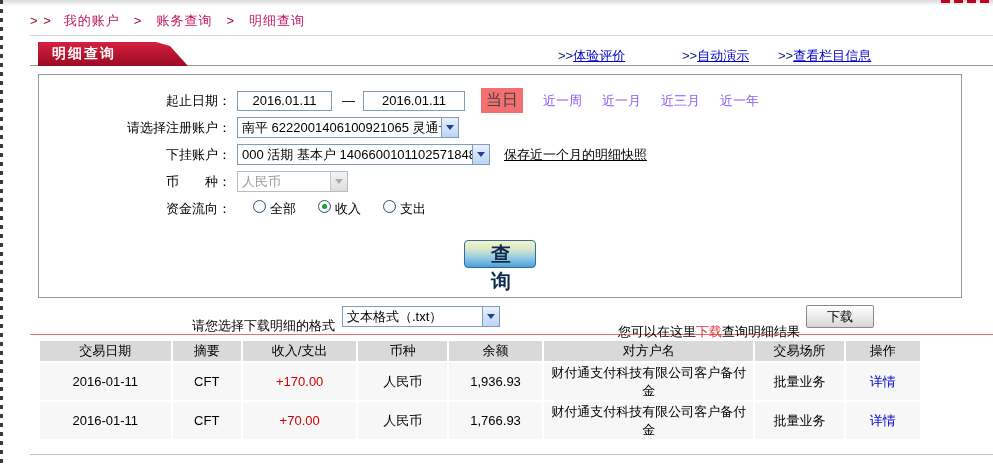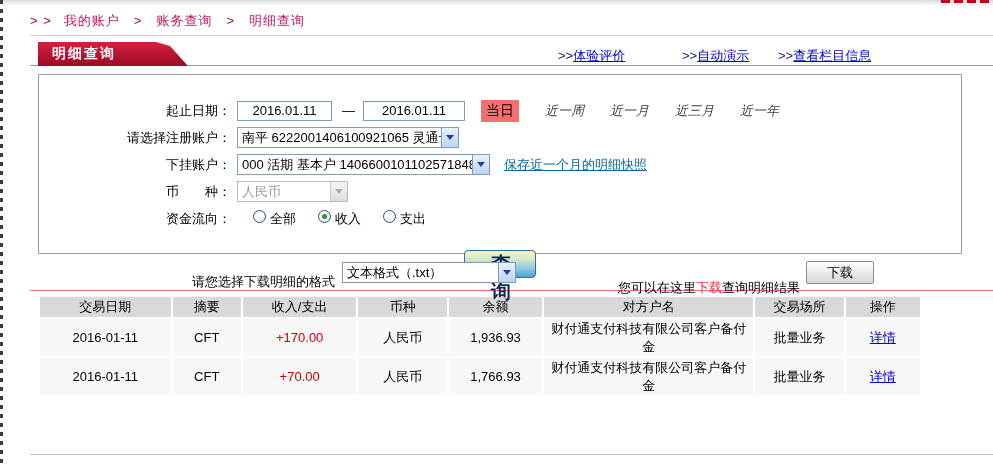--- a/index.html
+++ b/index.html
@@ -32,50 +32,50 @@
     clip-path: polygon(0 0, 118px 0, 132px 4px, 150px 24px, 0 24px);
     color:#fff; font-weight:bold; font-size:14px;
     display:flex; align-items:center; padding-left:14px; letter-spacing:2px;
   }
   .top-link { position:absolute; top:4px; font-size:13px; white-space:nowrap; cursor:pointer; }
   .top-link .arrows { color:#16246d; text-decoration:none; }
   .top-link .lbl { color:#0000cc; text-decoration:underline; }
   .tl0 { left:528px; } .tl1 { left:652px; } .tl2 { left:748px; }
 
   
-  .form-box { margin:8px 0 0 8px; width:924px; height:180px;
-    border:1px solid #9a9a9a; background:#fff; padding-top:22px; }
+  .form-box { margin:8px 0 0 8px; width:924px; height:224px;
+    border:1px solid #9a9a9a; background:#fff; padding-top:12px; }
   .frow { display:flex; align-items:center; height:27px; }
   .flabel { width:192px; text-align:right; flex:0 0 192px; }
 
   .txt-input { width:95px; height:20px; border:1px solid #7f9db9; text-align:center;
     font-size:13px; font-family:inherit; margin-left:6px; padding:0; }
   .txt-input.second { width:102px; margin-left:8px; }
   .dash { margin-left:10px; }
 
-  .badge-today { margin-left:16px; background:#f46f6f; color:#000000; padding:2px 5px;
-    font-size:14px; cursor:pointer; }
-  .quick { margin-left:26px; color:#404040; cursor:pointer;font-style:italic; }
+  .badge-today { margin-left:16px; background:#f46f6f; color:#404040; padding:2px 5px;
+    font-size:16px; cursor:pointer; }
+  .quick { margin-left:20px; color:#8b5cf6; cursor:pointer; }
 
   .xp-select { display:inline-flex; align-items:stretch; height:21px;
     border:1px solid #7f9db9; background:#fff; margin-left:6px; cursor:pointer; }
   .xp-select .val { display:flex; align-items:center; padding:0 4px; white-space:nowrap;
     overflow:hidden; flex:1 1 auto; }
   .xp-select .arrow-btn { flex:0 0 17px; border-left:1px solid #7f9db9;
     background: linear-gradient(#e9f1fd, #bcd4f6); display:flex; align-items:center; justify-content:center; }
   .tri { width:0; height:0; border-left:4px solid transparent; border-right:4px solid transparent;
     border-top:5px solid #21409a; }
   .sel-register { width:222px; }
   .sel-sub { width:253px; }
   .sel-currency { width:111px; border-color:#b8bcc0; color:#9a9a9a; cursor:default; }
   .sel-currency .arrow-btn { border-left:1px solid #c6c9cc; background:linear-gradient(#f4f4f4,#dddddd); }
   .sel-currency .tri { border-top-color:#a9adb2; }
-  .sel-format { width:174px; }
-
-  .snap-link { margin-left:14px; color:#0369a1; text-decoration:underline; cursor:pointer; }
+  .sel-format { width:158px; }
+
+  .snap-link { margin-left:14px; color:#000000; text-decoration:underline; cursor:pointer; }
 
   .radio-opt { display:inline-flex; align-items:flex-start; margin-left:22px; cursor:pointer; }
   .radio-opt:first-of-type { margin-left:10px; }
   .rdot { width:13px; height:13px; border-radius:50%; border:1px solid #27517e;
     background: radial-gradient(circle at 35% 30%, #ffffff 40%, #dbe6ef); position:relative; margin-right:4px; }
   .rdot.checked::after { content:""; position:absolute; left:3px; top:3px; width:5px; height:5px;
     border-radius:50%; background:#1f9b27; }
 
   .query-btn { display:block; margin:18px auto 0; width:72px; height:28px;
     border:1px solid #2e6da0; border-radius:4px; box-shadow: 0 0 0 1px #aacdે8 inset;
@@ -95,21 +95,21 @@
     cursor:pointer; }
 
   .red-line { margin-top:3px; border-top:1px solid #f26d6d; width:963px; }
 
   
   table.result { margin:4px 0 0 8px; border-spacing:2px; table-layout:fixed; width:884px; }
   table.result th { background:#d9d9d9; font-weight:normal; height:19px; font-size:13px; padding:1px; }
   table.result td { background:#f7f7f7; height:37px; text-align:center; font-size:13px; padding:0 2px; }
   td.amount { color:#cc0000; }
   td.balance { text-align:right; padding-right:16px; }
-  .detail-link { color:#0000cc; text-decoration:underline; cursor:pointer; }
+  .detail-link { color:#0000cc; cursor:pointer; }
   col.c-date{width:130px} col.c-sum{width:68px} col.c-amt{width:113px} col.c-cur{width:88px}
   col.c-bal{width:93px} col.c-name{width:208px} col.c-venue{width:88px} col.c-op{width:74px}
 
   .hr-bottom { position:absolute; left:30px; top:454px; width:963px; border-top:1px solid #c2c2c2; }
 </style>
 </head>
 <body>
 
 <div class="top-fade"></div>
 <div class="left-edge"></div>

